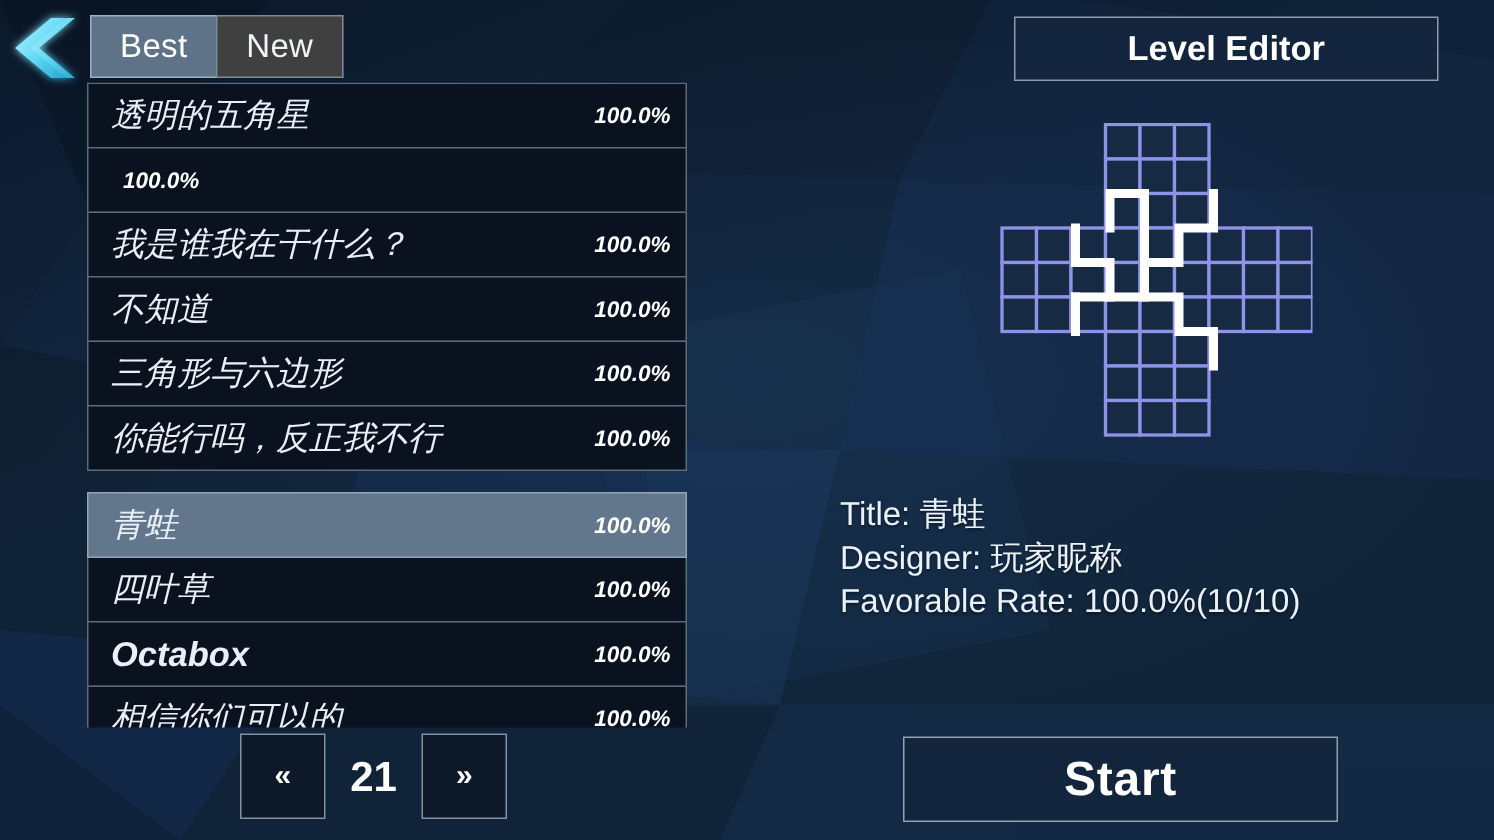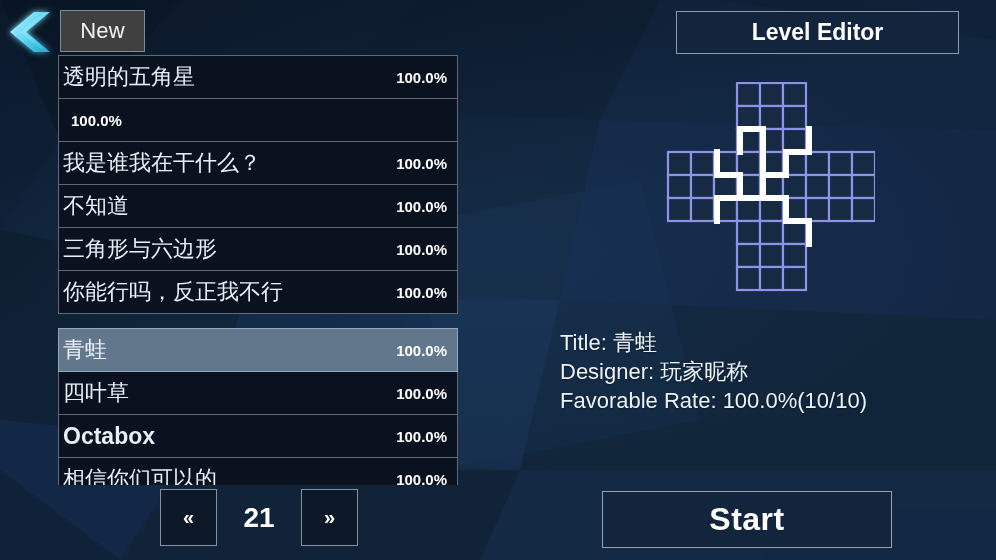--- a/index.html
+++ b/index.html
@@ -82,23 +82,24 @@
     height: 430px;
     overflow: hidden;
   }
   .level-row {
     position: relative;
     height: 44px;
     border: 1px solid #5d6b7b;
     background: #0a1220;
     display: flex;
     align-items: center;
-    padding: 0 10px 0 4px;
+    padding: 0 10px 0 15px;
     margin-top: -1px;
     cursor: pointer;
+    font-style: italic;
   }
   .level-row:first-child { margin-top: 0; }
   .level-row.selected {
     background: #62778c;
     border-color: #93a5b6;
     z-index: 2;
     margin-top: 14px;
   }
   .level-name {
     flex: 1;
@@ -131,21 +132,21 @@
     border: 1px solid #8392a1;
     color: #ffffff;
     font-size: 20px;
     font-weight: bold;
     display: flex;
     align-items: center;
     justify-content: center;
     cursor: pointer;
   }
   #page-number {
-    width: 84px;
+    width: 64px;
     text-align: center;
     color: #ffffff;
     font-size: 28px;
     font-weight: bold;
   }
 
   
   #level-editor-btn {
     position: absolute;
     left: 676px;
@@ -276,20 +277,21 @@
         <stop offset="100%" stop-color="#2aa6cf"></stop>
       </linearGradient>
     </defs>
     <g filter="url(#glow)">
       <polygon points="40,6 46,6 22,26 46,46 40,46 16,26" fill="url(#cyanGrad)"></polygon>
       <polygon points="30,6 40,6 16,26 40,46 30,46 6,26" fill="url(#cyanGrad)"></polygon>
     </g>
   </svg>
 
   <div id="tabs">
+    <div class="tab active">Best</div>
     <div class="tab">New</div>
   </div>
 
   <div id="level-list">
       <div class="level-row">
         <div class="level-name">透明的五角星</div>
         <div class="level-rate">100.0%</div>
       </div>
       <div class="level-row">
         <div class="level-rate">100.0%</div>

